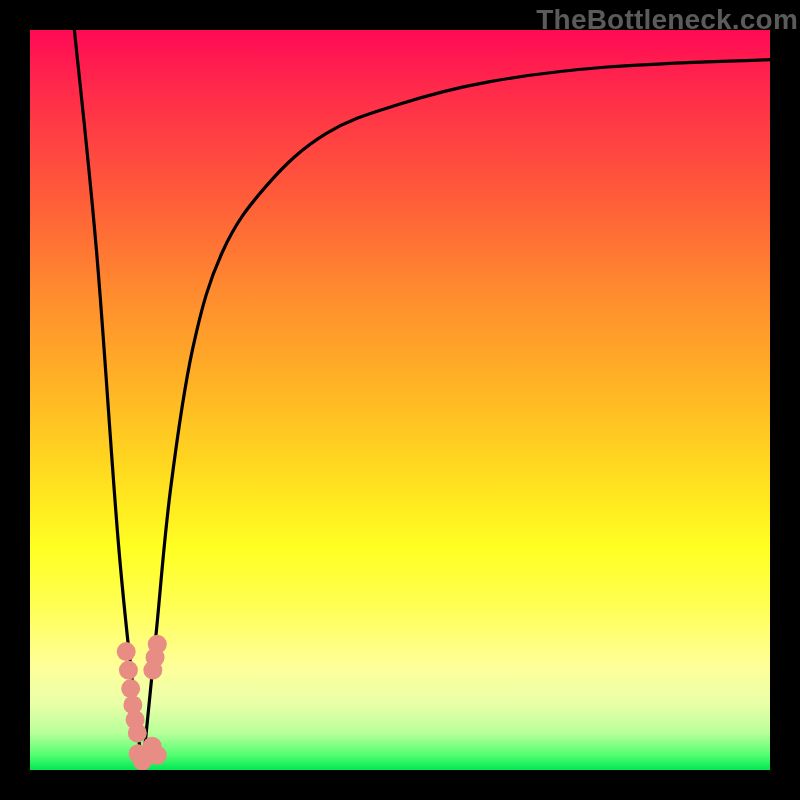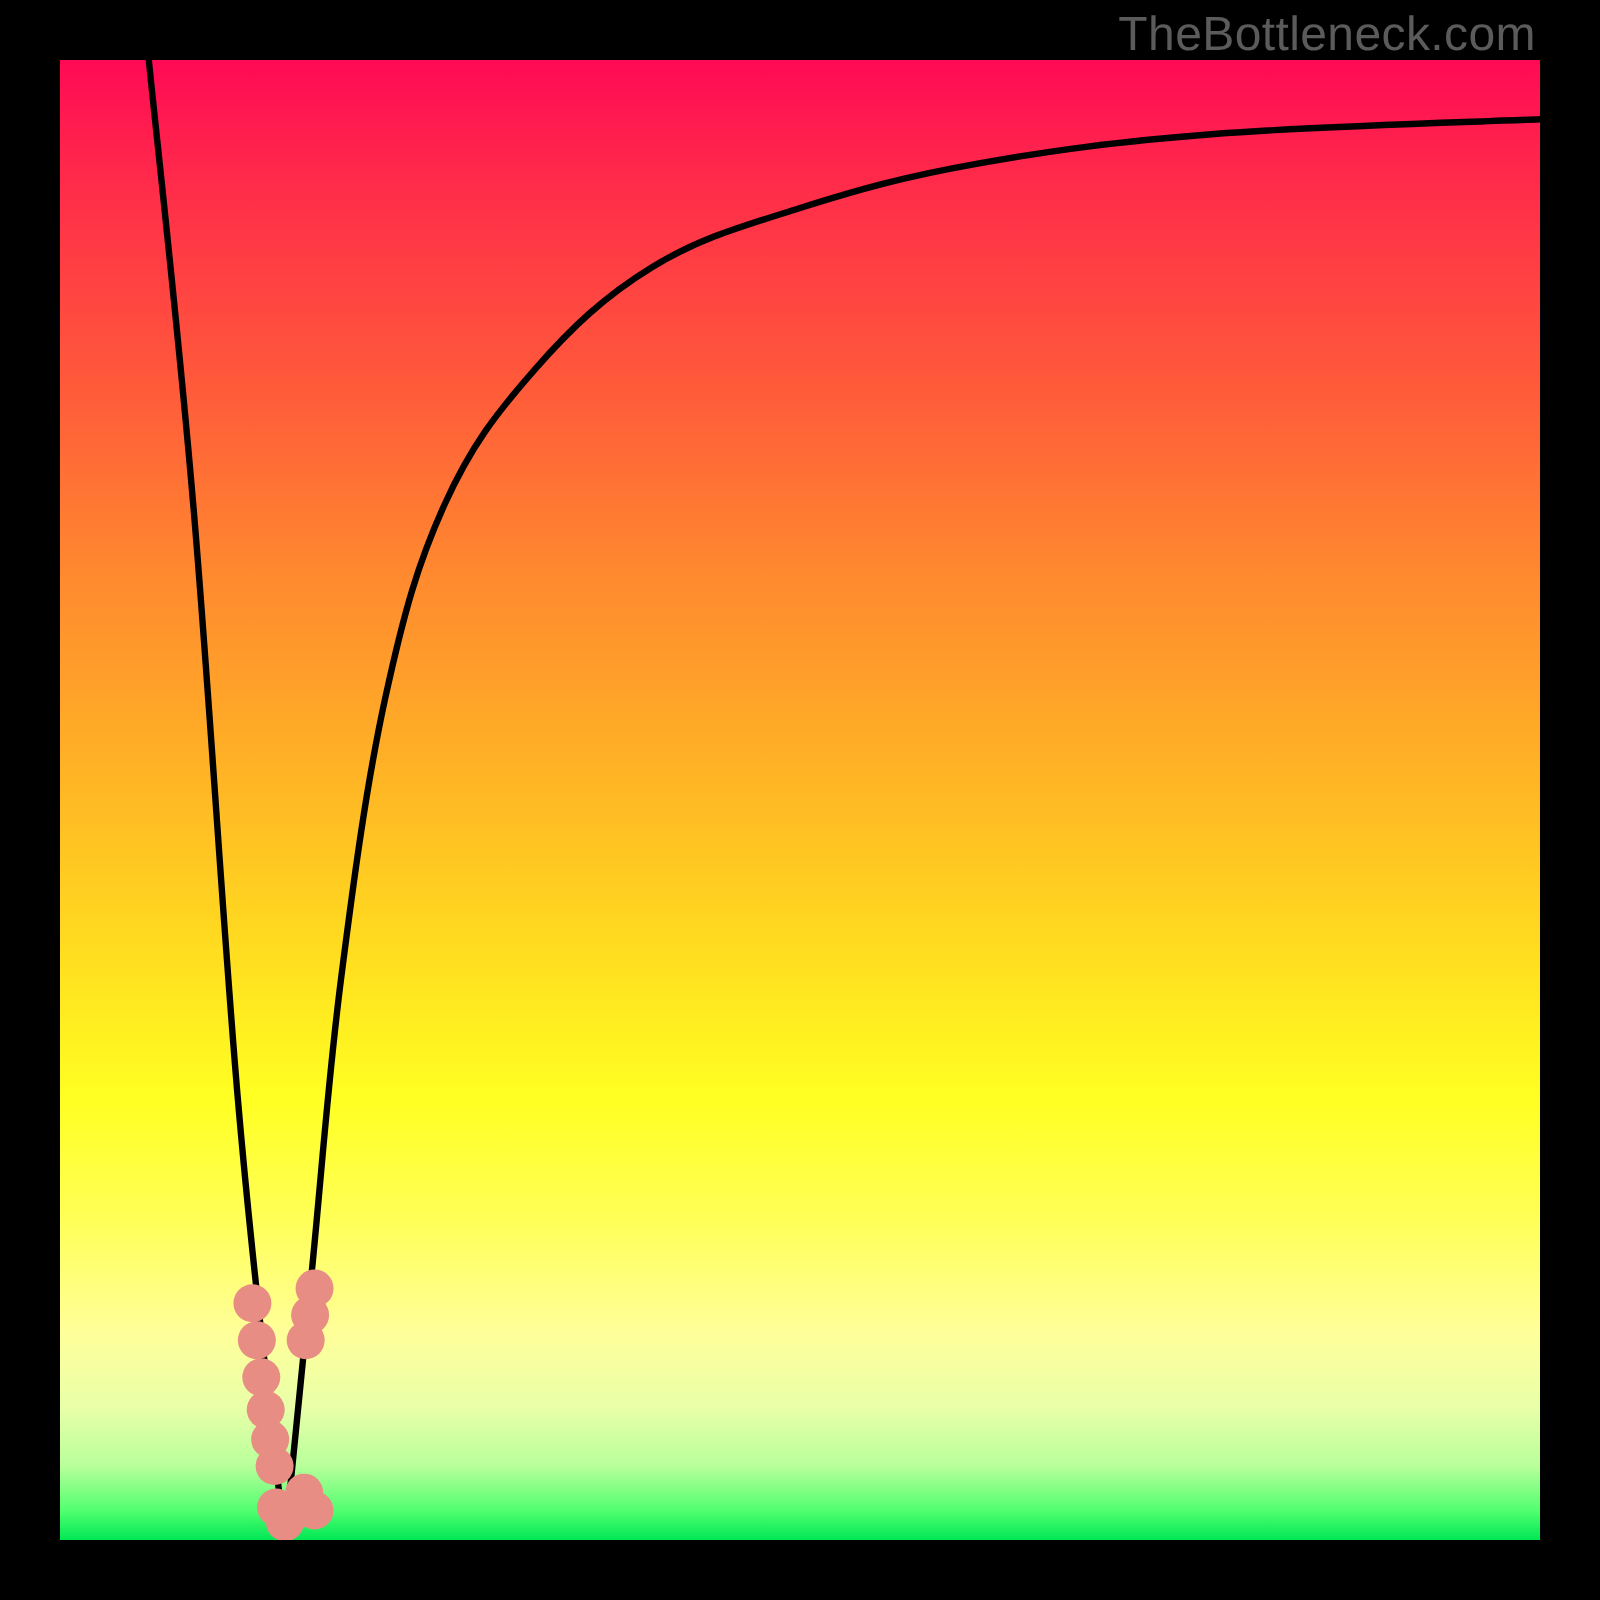--- a/index.html
+++ b/index.html
@@ -49,24 +49,24 @@
   }
   svg.curves {
     position: absolute;
     inset: 0;
     width: 100%;
     height: 100%;
   }
   .watermark {
     position: absolute;
     top: 4px;
-    right: 32px;
+    right: 2px;
     color: #5b5b5b;
-    font-size: 24px;
-    font-weight: 400;
+    font-size: 28px;
+    font-weight: 700;
     letter-spacing: 0.2px;
     user-select: none;
   }
 </style>
 </head>
 <body>
 
 <div class="frame">
 
   <div class="watermark">TheBottleneck.com</div>

